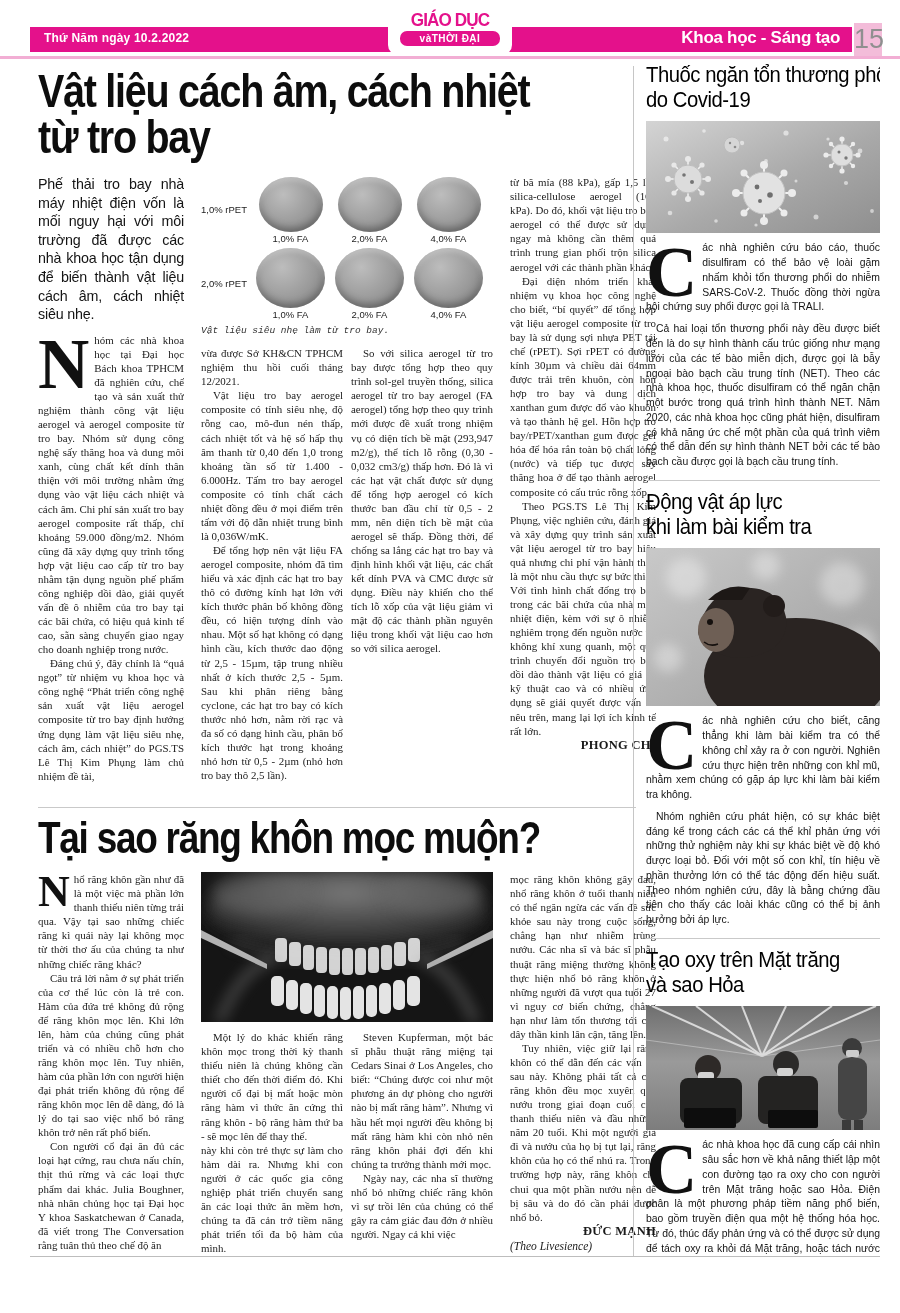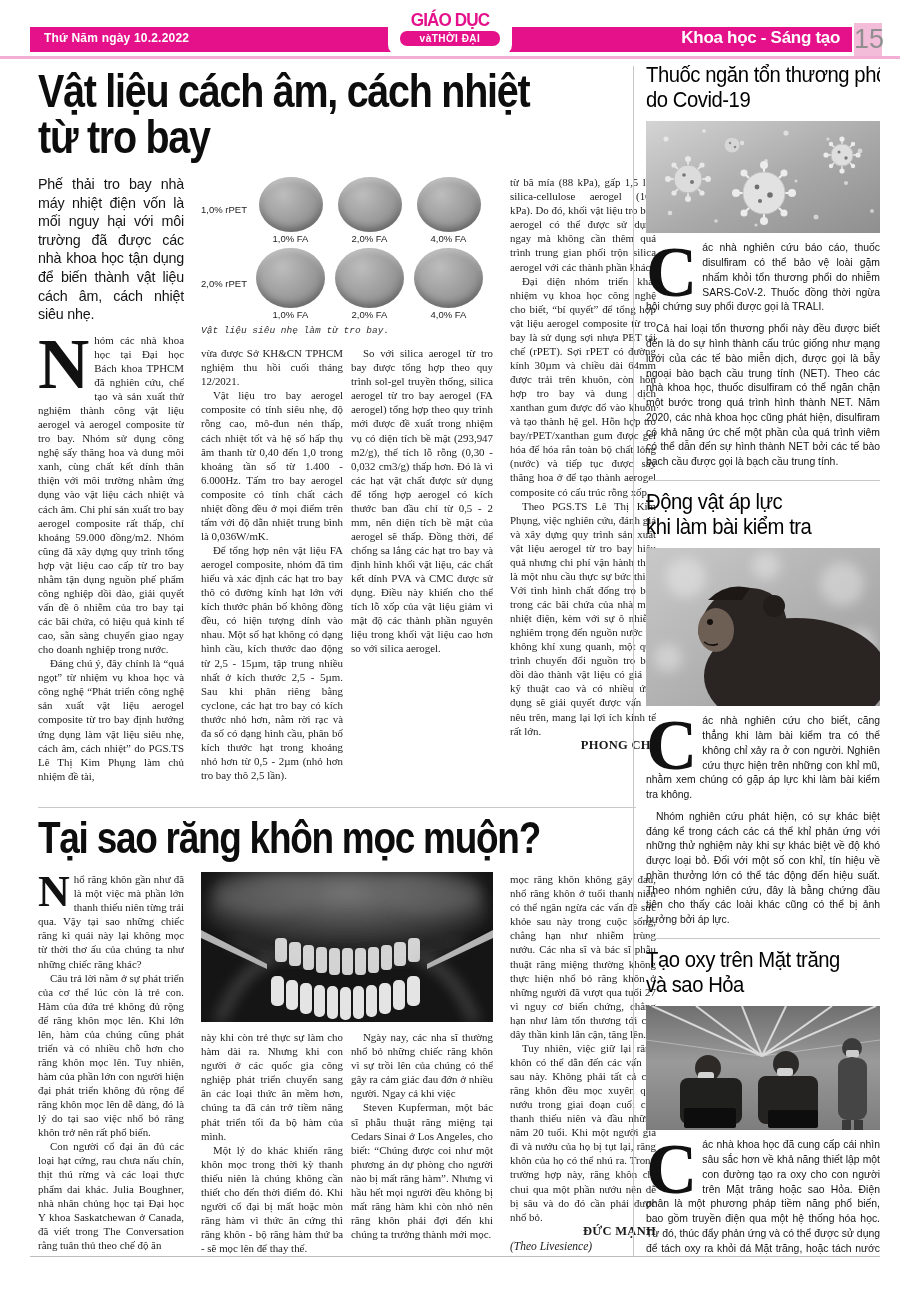--- a/index.html
+++ b/index.html
@@ -232,26 +232,26 @@
                 <rect x="178" y="111" width="12" height="31" rx="5"></rect>
                   <rect x="192" y="108" width="12" height="30" rx="5"></rect>
                 <rect x="206" y="104" width="13" height="30" rx="5"></rect>
               </g>
               <path d="M18 150 Q40 96 74 86" stroke="#9a9a9a" stroke-width="6" fill="none" opacity=".55" filter="url(#blur1)"></path>
               <path d="M274 150 Q252 96 218 86" stroke="#9a9a9a" stroke-width="6" fill="none" opacity=".55" filter="url(#blur1)"></path>
             </svg>
           </figure>
           <div class="midcols teeth-mid">
             <div class="mc">
+              <p class="body">Một lý do khác khiến răng khôn mọc trong thời kỳ thanh thiếu niên là chúng không cần thiết cho đến thời điểm đó. Khi người cổ đại bị mất hoặc mòn răng hàm vì thức ăn cứng thì răng khôn - bộ răng hàm thứ ba - sẽ mọc lên để thay thế.</p>
               <p class="body noindent">này khi còn trẻ thực sự làm cho hàm dài ra. Nhưng khi con người ở các quốc gia công nghiệp phát triển chuyển sang ăn các loại thức ăn mềm hơn, chúng ta đã cản trở tiềm năng phát triển tối đa bộ hàm của mình.</p>
-              <p class="body">Một lý do khác khiến răng khôn mọc trong thời kỳ thanh thiếu niên là chúng không cần thiết cho đến thời điểm đó. Khi người cổ đại bị mất hoặc mòn răng hàm vì thức ăn cứng thì răng khôn - bộ răng hàm thứ ba - sẽ mọc lên để thay thế.</p>
             </div>
             <div class="mc">
+              <p class="body">Steven Kupferman, một bác sĩ phẫu thuật răng miệng tại Cedars Sinai ở Los Angeles, cho biết: “Chúng được coi như một phương án dự phòng cho người nào bị mất răng hàm”. Nhưng vì hầu hết mọi người đều không bị mất răng hàm khi còn nhỏ nên răng khôn phải đợi đến khi chúng ta trưởng thành mới mọc.</p>
               <p class="body">Ngày nay, các nha sĩ thường nhổ bỏ những chiếc răng khôn vì sự trồi lên của chúng có thể gây ra cảm giác đau đớn ở nhiều người. Ngay cả khi việc</p>
-              <p class="body">Steven Kupferman, một bác sĩ phẫu thuật răng miệng tại Cedars Sinai ở Los Angeles, cho biết: “Chúng được coi như một phương án dự phòng cho người nào bị mất răng hàm”. Nhưng vì hầu hết mọi người đều không bị mất răng hàm khi còn nhỏ nên răng khôn phải đợi đến khi chúng ta trưởng thành mới mọc.</p>
             </div>
           </div>
         </div>
         <div class="c c4">
           <p class="body noindent">mọc răng khôn không gây đau, nhổ răng khôn ở tuổi thanh niên có thể ngăn ngừa các vấn đề sức khỏe sau này trong cuộc sống, chẳng hạn như nhiễm trùng nướu. Các nha sĩ và bác sĩ phẫu thuật răng miệng thường không thực hiện nhổ bỏ răng khôn ở những người đã vượt qua tuổi 27 vì nguy cơ biến chứng, chẳng hạn như làm tổn thương tới các dây thần kinh lân cận, tăng lên.</p>
           <p class="body">Tuy nhiên, việc giữ lại răng khôn có thể dẫn đến các vấn đề sau này. Không phải tất cả các răng khôn đều mọc xuyên qua nướu trong giai đoạn cuối của thanh thiếu niên và đầu những năm 20 tuổi. Khi một người già đi và nướu của họ bị tụt lại, răng khôn của họ có thể nhú ra. Trong trường hợp này, răng khôn chỉ chui qua một phần nướu nên dễ bị sâu và do đó cần phải được nhổ bỏ.</p>
           <div class="byline">ĐỨC MẠNH</div>
           <div class="source">(Theo Livesience)</div>
         </div>
       </div>

